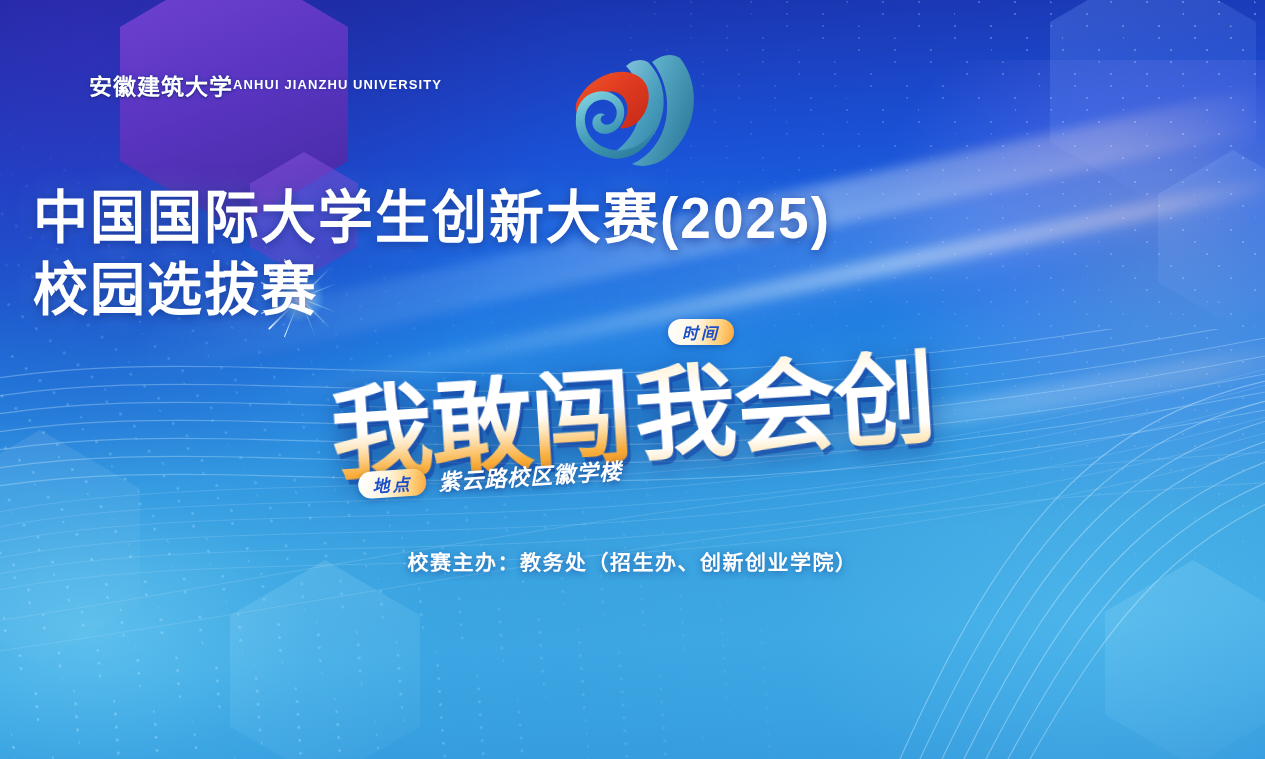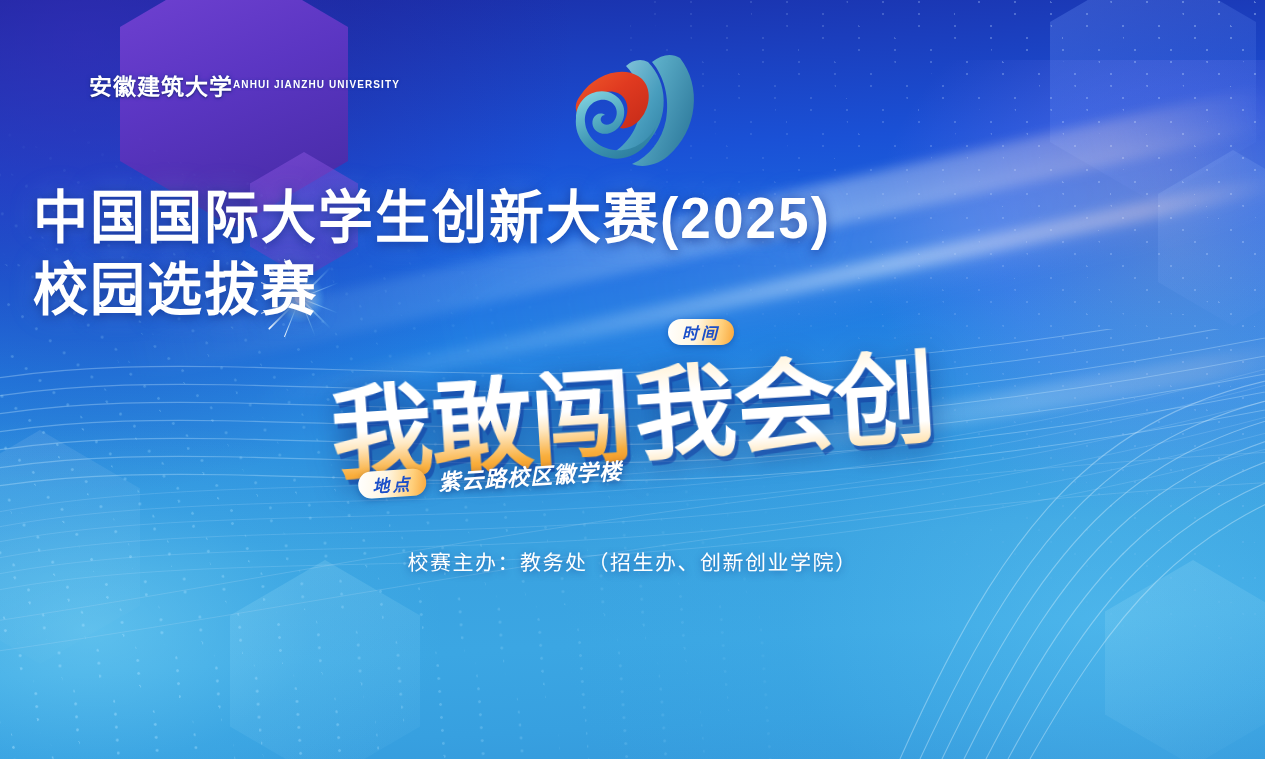--- a/index.html
+++ b/index.html
@@ -136,21 +136,21 @@
     position:absolute;left:50px;top:24px;width:160px;height:120px;
     display:flex;flex-direction:row;align-items:center;margin-left:39px;
   }
   #uni-seal{width:74px;height:74px;}
   #uni-name-cn{
     margin-top:2px;font-size:23px;font-weight:700;color:#ffffff;letter-spacing:1px;
     text-shadow:0 0 4px rgba(30,50,160,.9),0 1px 2px rgba(0,0,0,.45);
     white-space:nowrap;
   }
   #uni-name-en{
-    margin-top:1px;font-size:10px;font-weight:700;color:#ffffff;letter-spacing:1.1px;
+    margin-top:1px;font-size:13px;font-weight:700;color:#ffffff;letter-spacing:1.1px;
     text-shadow:0 0 3px rgba(30,50,160,.85);white-space:nowrap;
   }
 
   
   #emblem{position:absolute;left:552px;top:52px;width:162px;height:118px;}
 
   
   #title-block{position:absolute;left:0;top:188px;width:1265px;padding-left:33px;}
   #title-line1{
     font-size:55px;font-weight:900;color:#ffffff;letter-spacing:2px;
@@ -204,21 +204,21 @@
   .info-text{
     margin-left:12px;color:#ffffff;font-size:24px;font-weight:900;
     font-style:italic;letter-spacing:1px;
     text-shadow:0 2px 6px rgba(10,35,110,.55);
   }
   #info-place .info-text{font-size:22px;}
 
   
   #organizer{
     position:absolute;left:0;top:546px;width:1265px;text-align:center;
-    color:#ffffff;font-size:21px;font-weight:400;letter-spacing:1.5px;
+    color:#ffffff;font-size:21px;font-weight:700;letter-spacing:1.5px;
     text-shadow:0 2px 7px rgba(10,45,130,.5);
   }
 </style>
 </head>
 <body>
 
 <div id="banner">
 
   <div class="layer">
 

